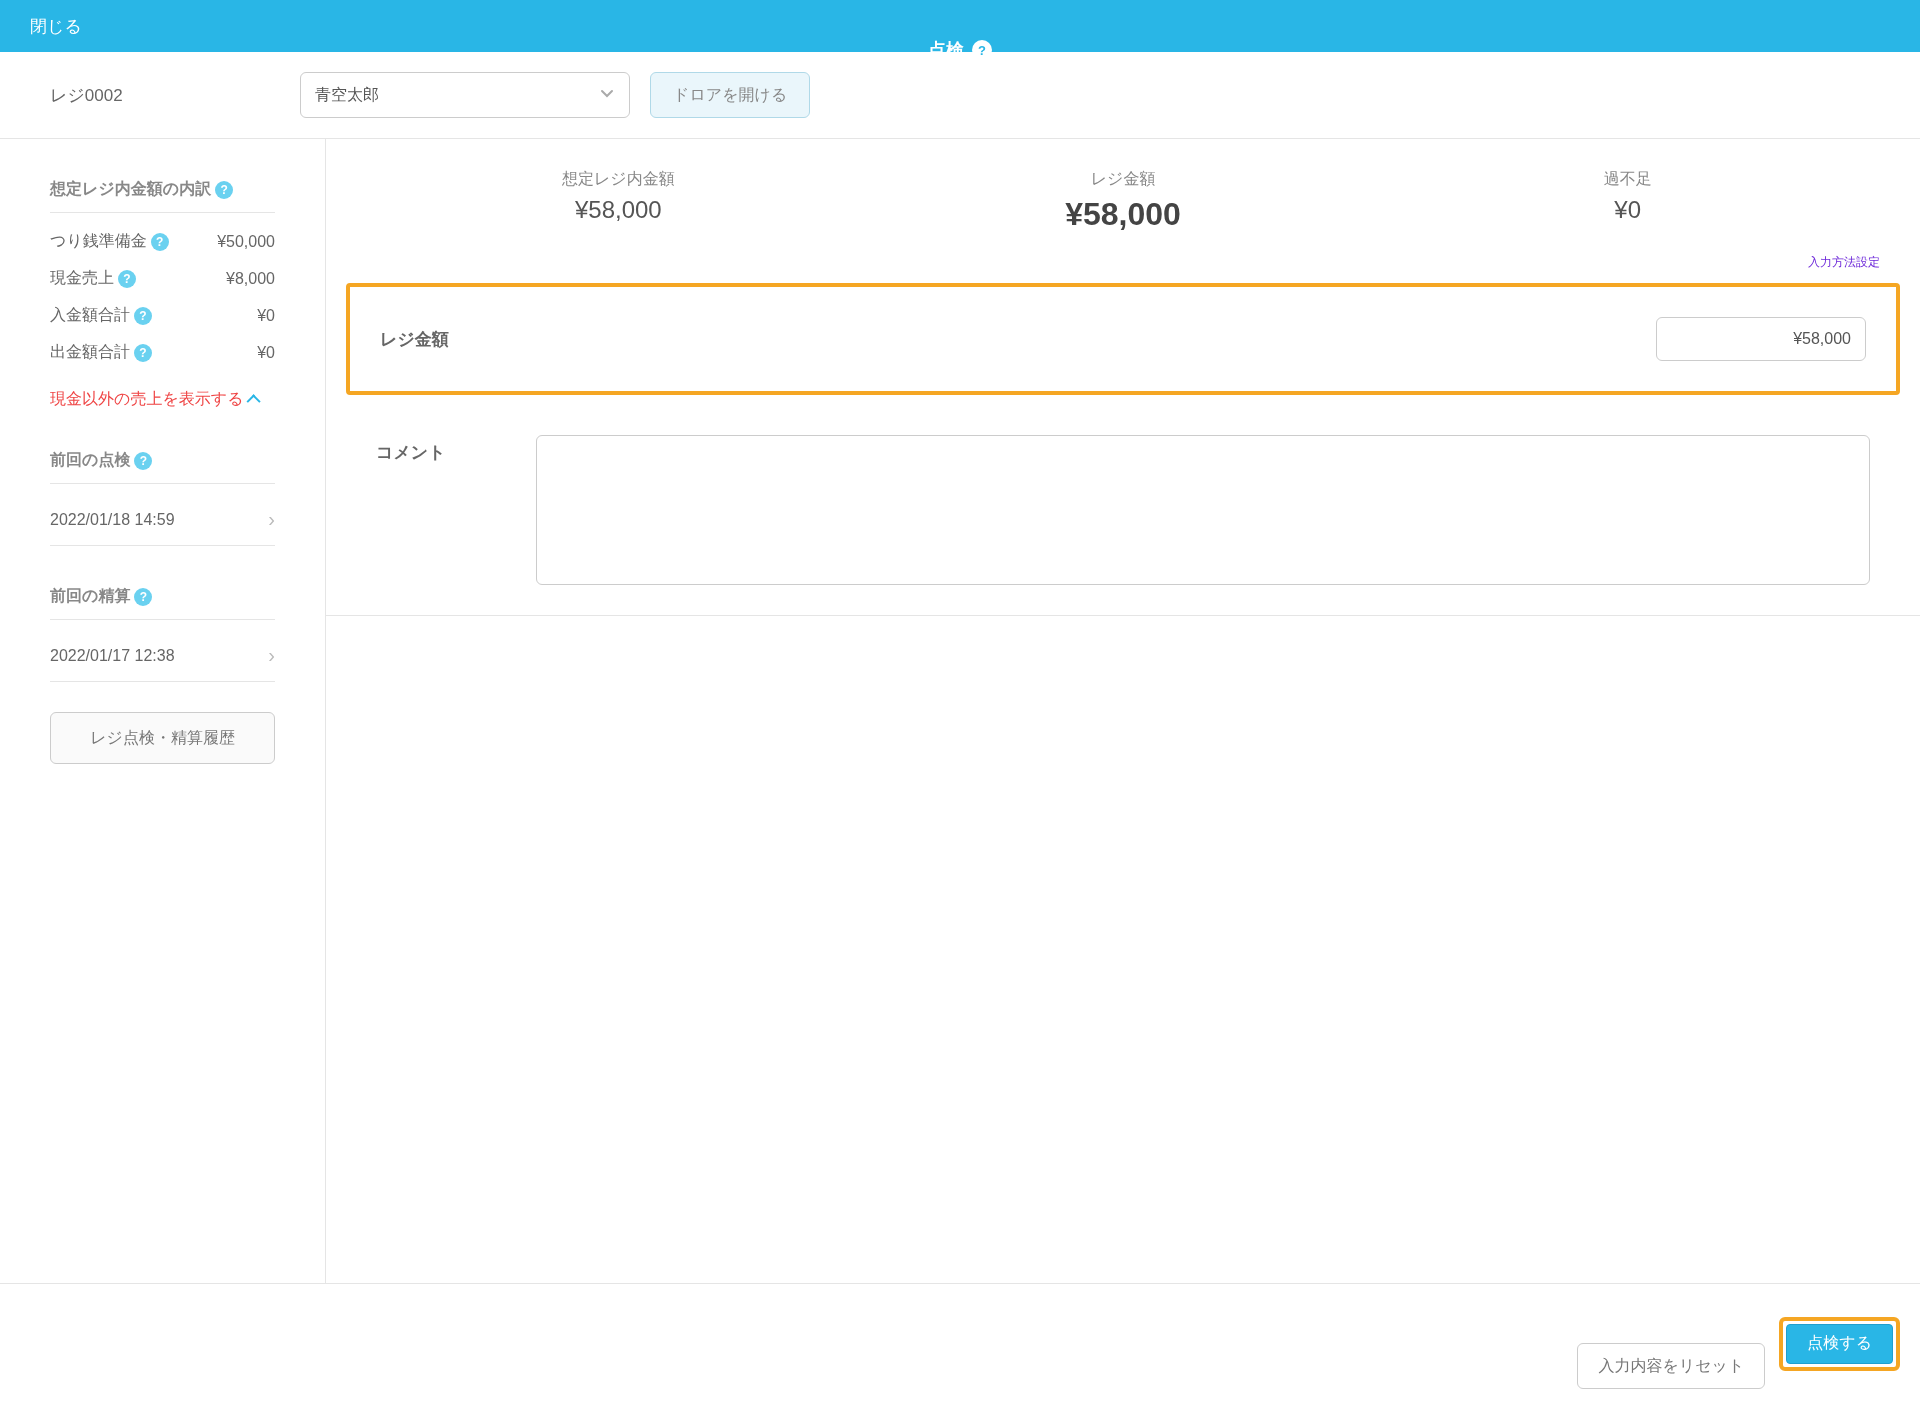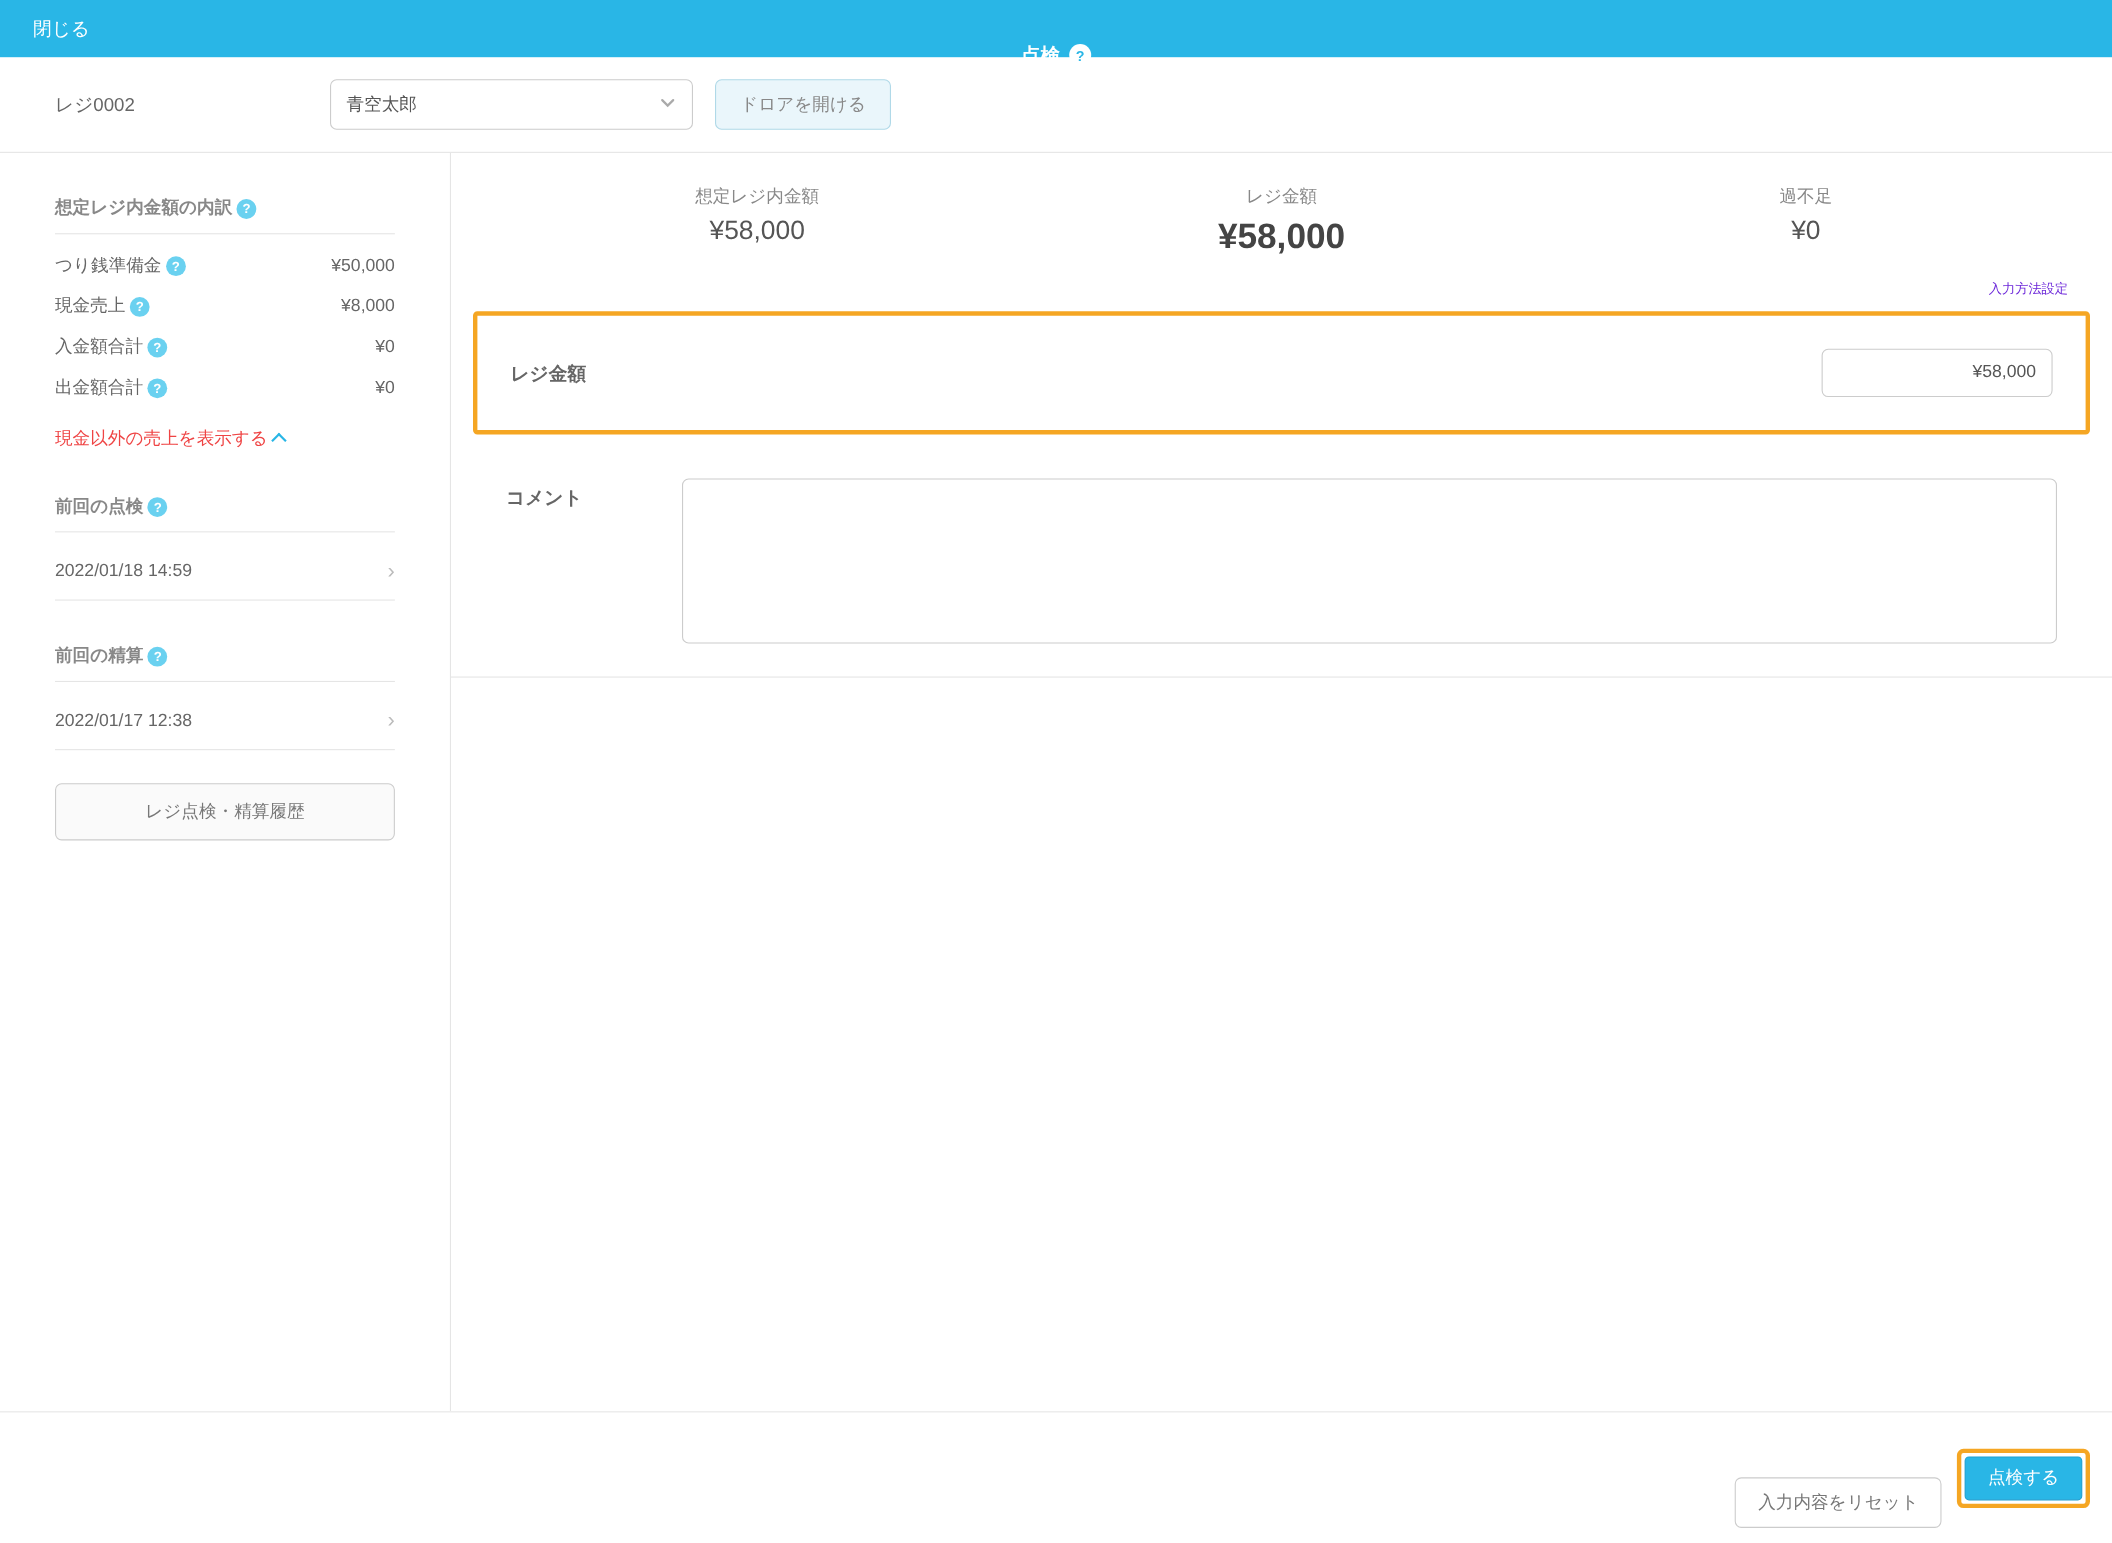--- a/index.html
+++ b/index.html
@@ -99,21 +99,21 @@
     border-radius: 6px;
     font-size: 16px;
     cursor: pointer;
   }
   
   .body {
     display: flex;
     min-height: calc(100vh - 170px);
   }
   .sidebar {
-    width: 410px;
+    width: 326px;
     border-right: 1px solid #e5e5e5;
     padding: 40px 50px 30px 50px;
   }
   .main {
     flex: 1;
     padding-bottom: 90px;
   }
   
   .side-heading {
     font-size: 16px;

